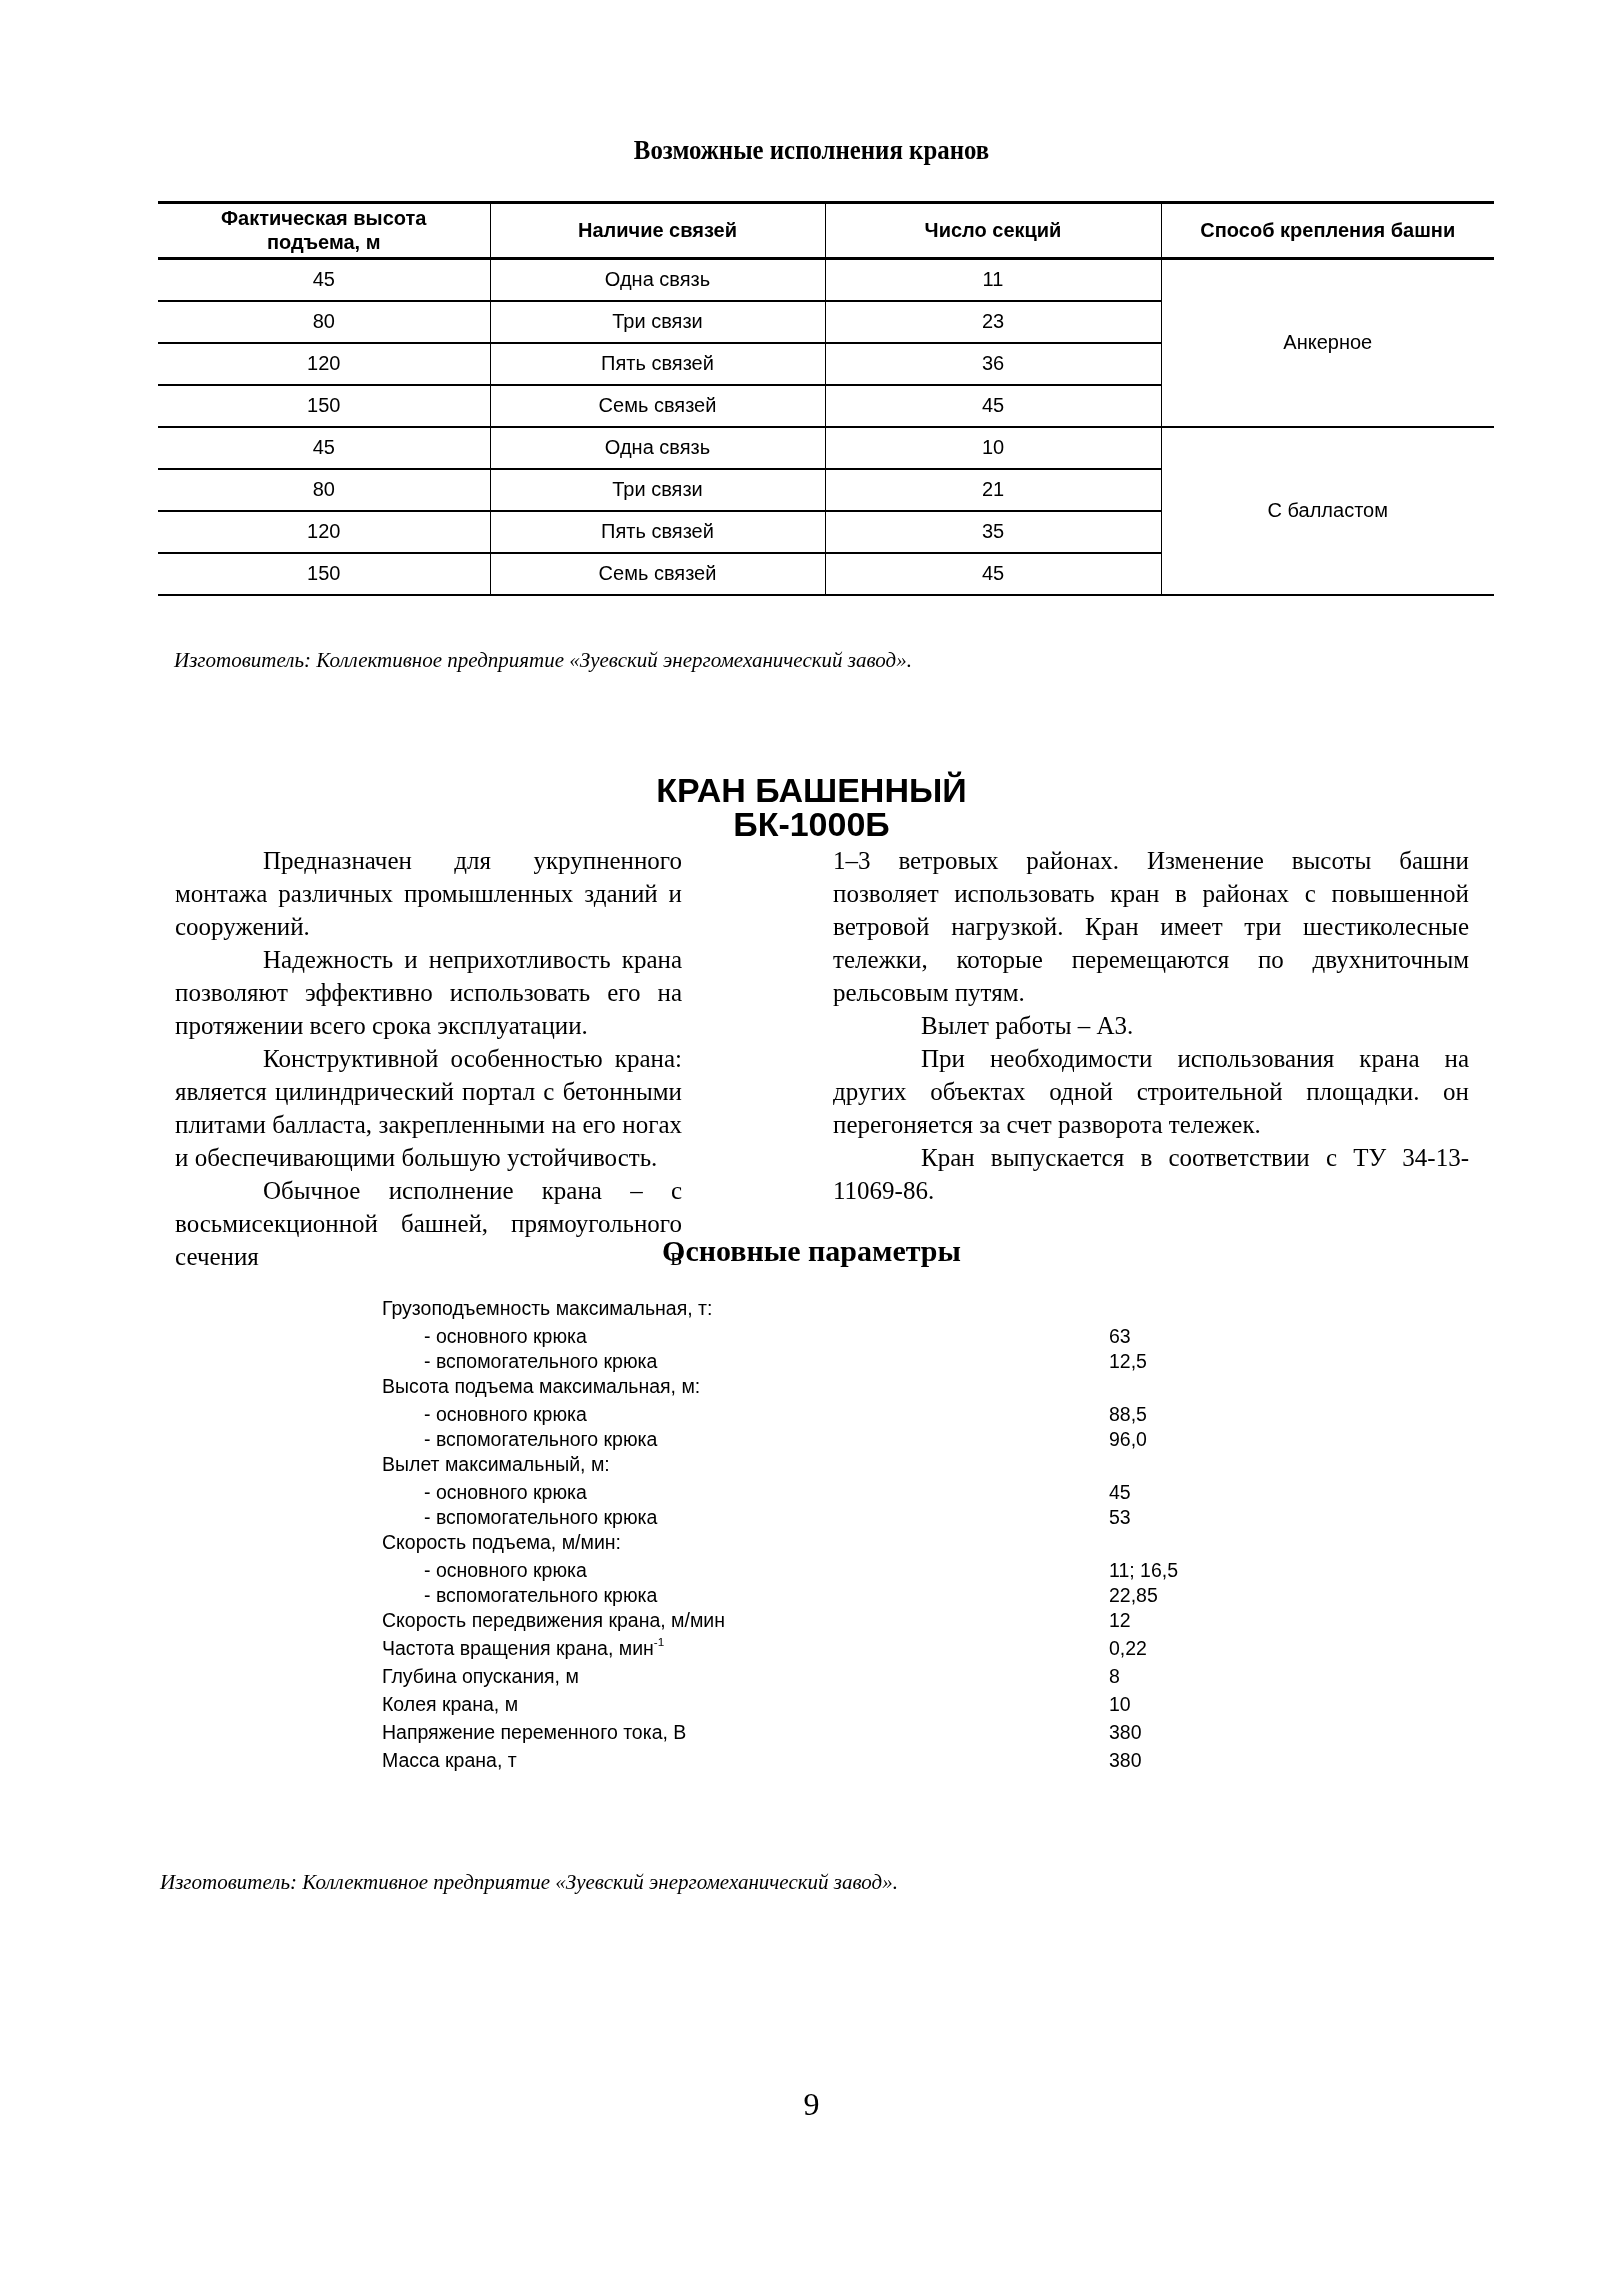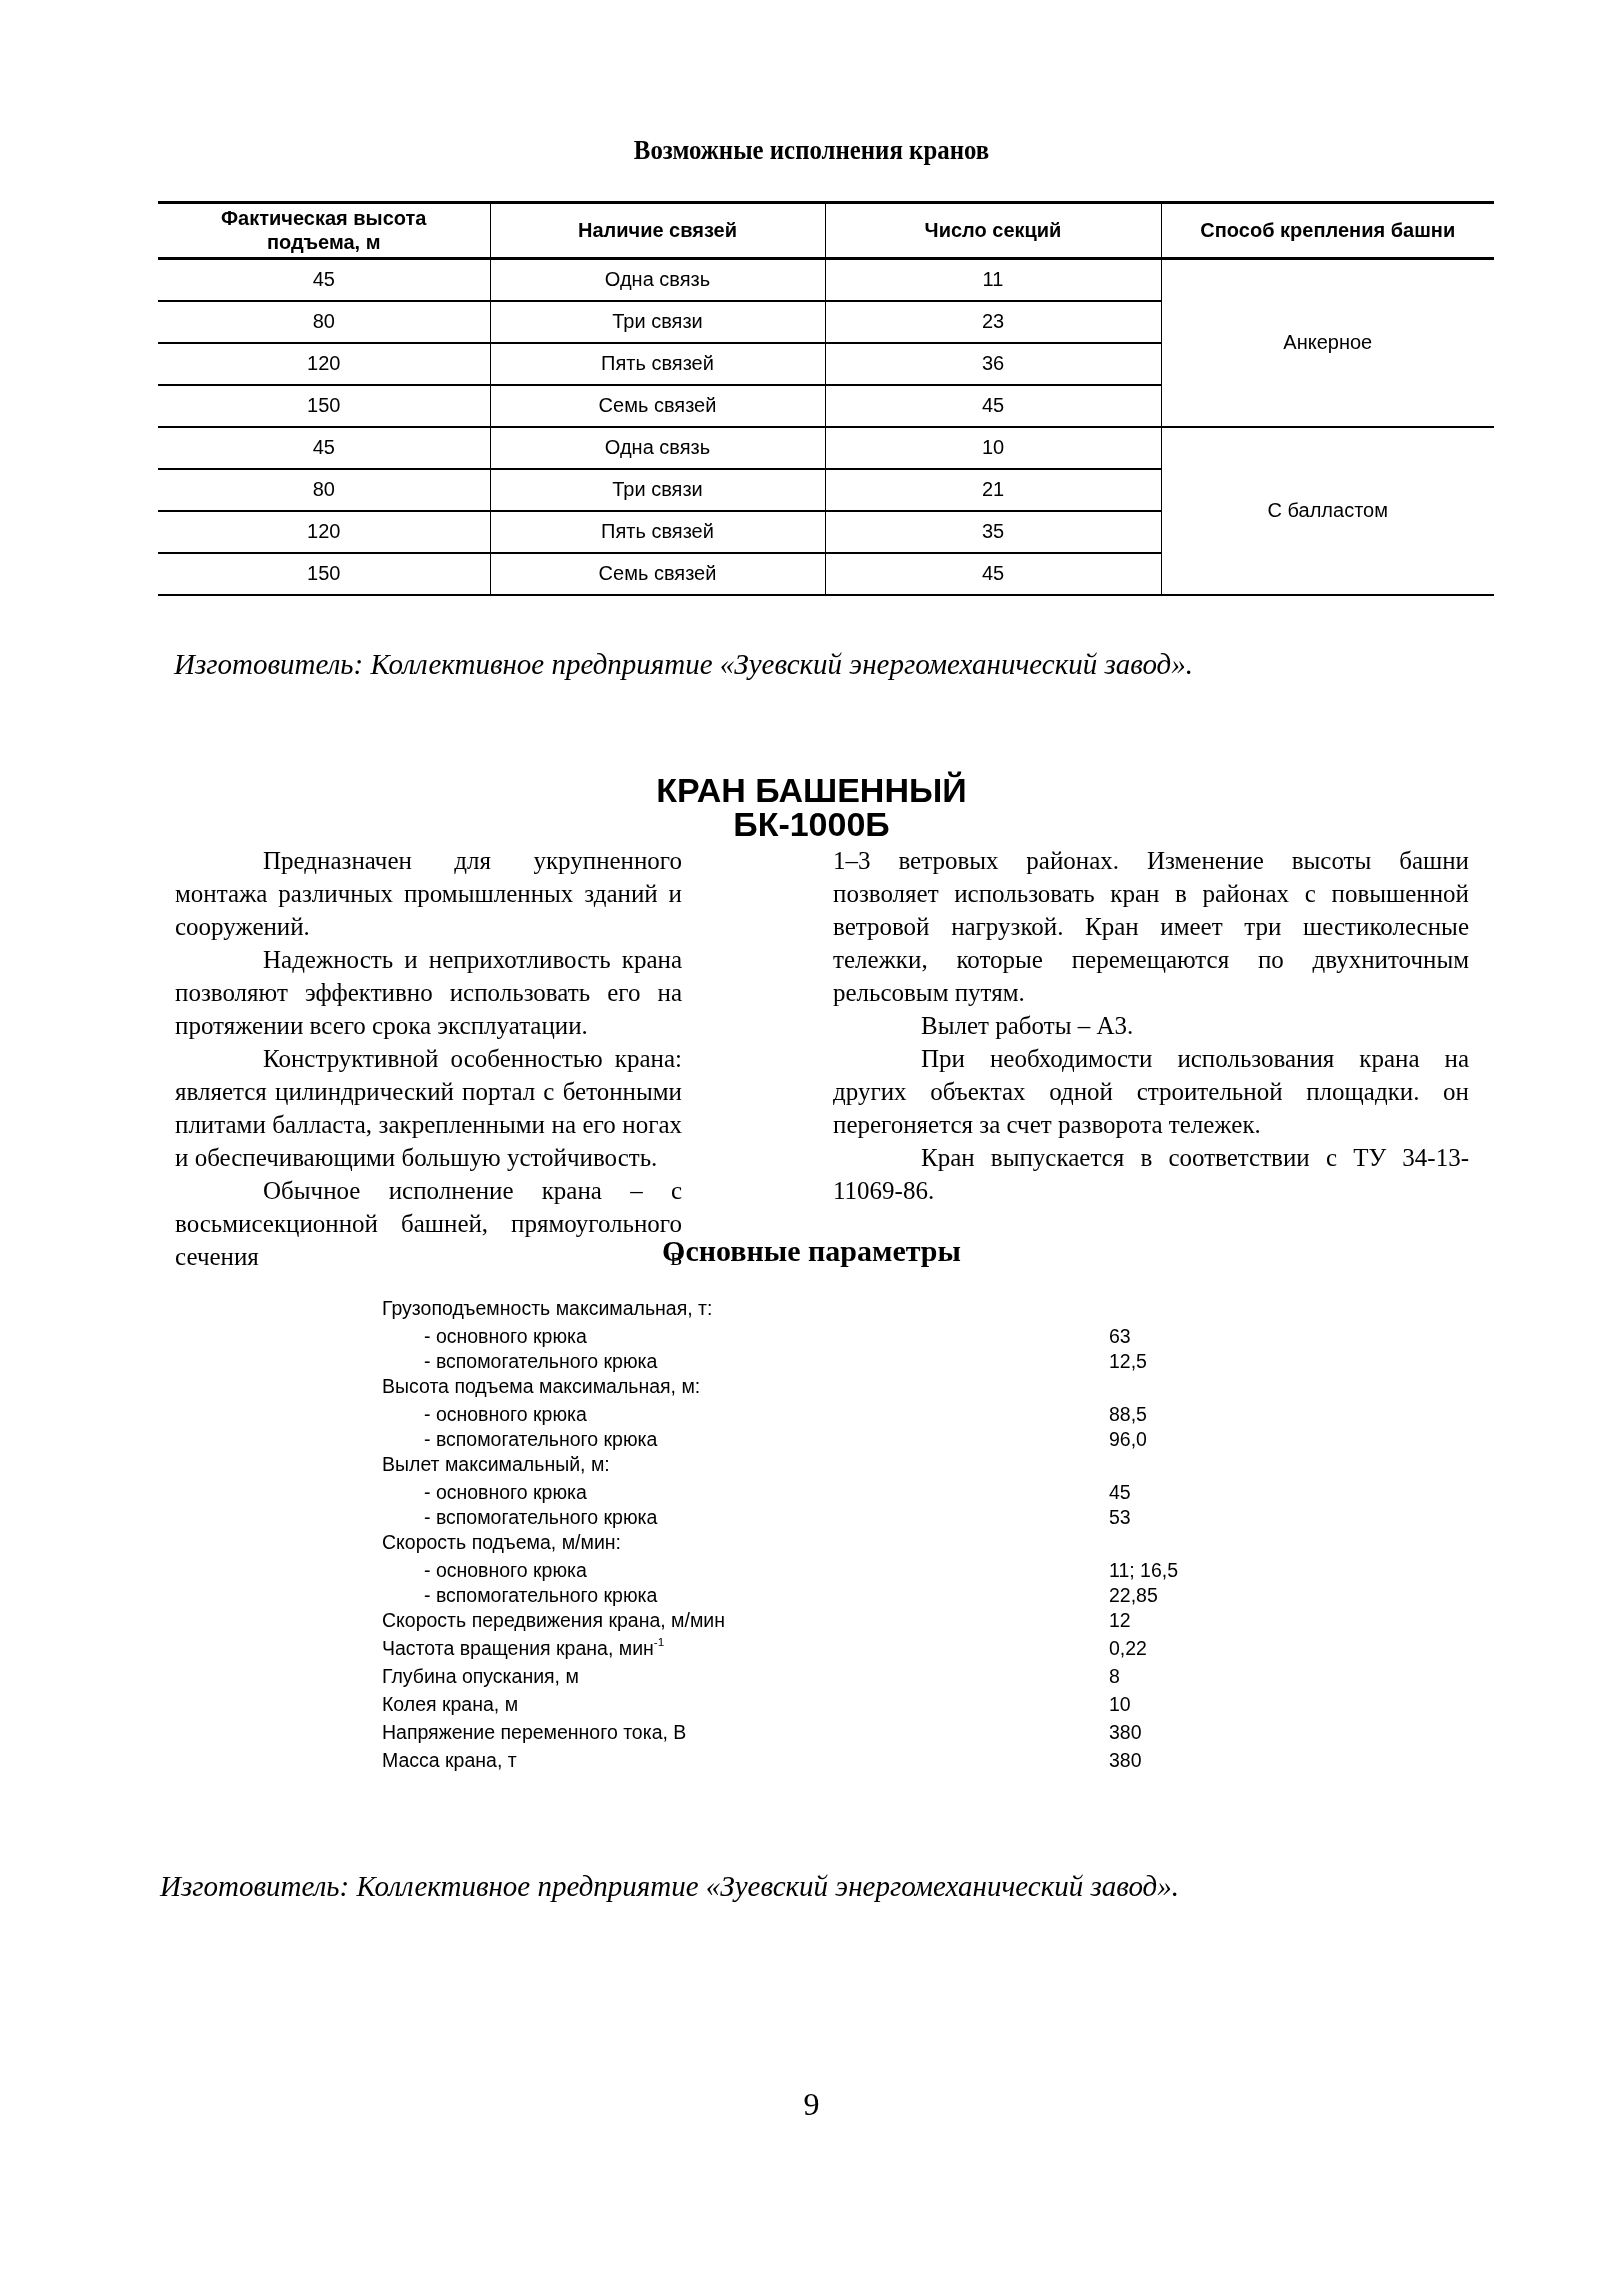--- a/index.html
+++ b/index.html
@@ -32,21 +32,21 @@
       font-weight: bold; font-size: 20px; line-height: 23.4px;
     }
     #variants-table tbody tr { height: 42px; }
     #variants-table tbody td { border-bottom: 2.6px solid #000; }
     #variants-table col.w0 { width: 332px; }
     #variants-table col.w1 { width: 335px; }
     #variants-table col.w2 { width: 336px; }
     #variants-table col.w3 { width: 333px; }
 
     .maker {
-      font-style: italic; font-size: 29px; transform-origin: left top;
+      font-style: italic; font-size: 21px; transform-origin: left top;
     }
     #maker-1 { left: 174px; top: 648px; }
     #maker-2 { left: 160px; top: 1870px; }
 
     
     #crane-title {
       left: 0; width: 1623px; text-align: center; top: 773px;
       font-family: "Liberation Sans", sans-serif; font-weight: bold;
       font-size: 34px; line-height: 34px;
     }

